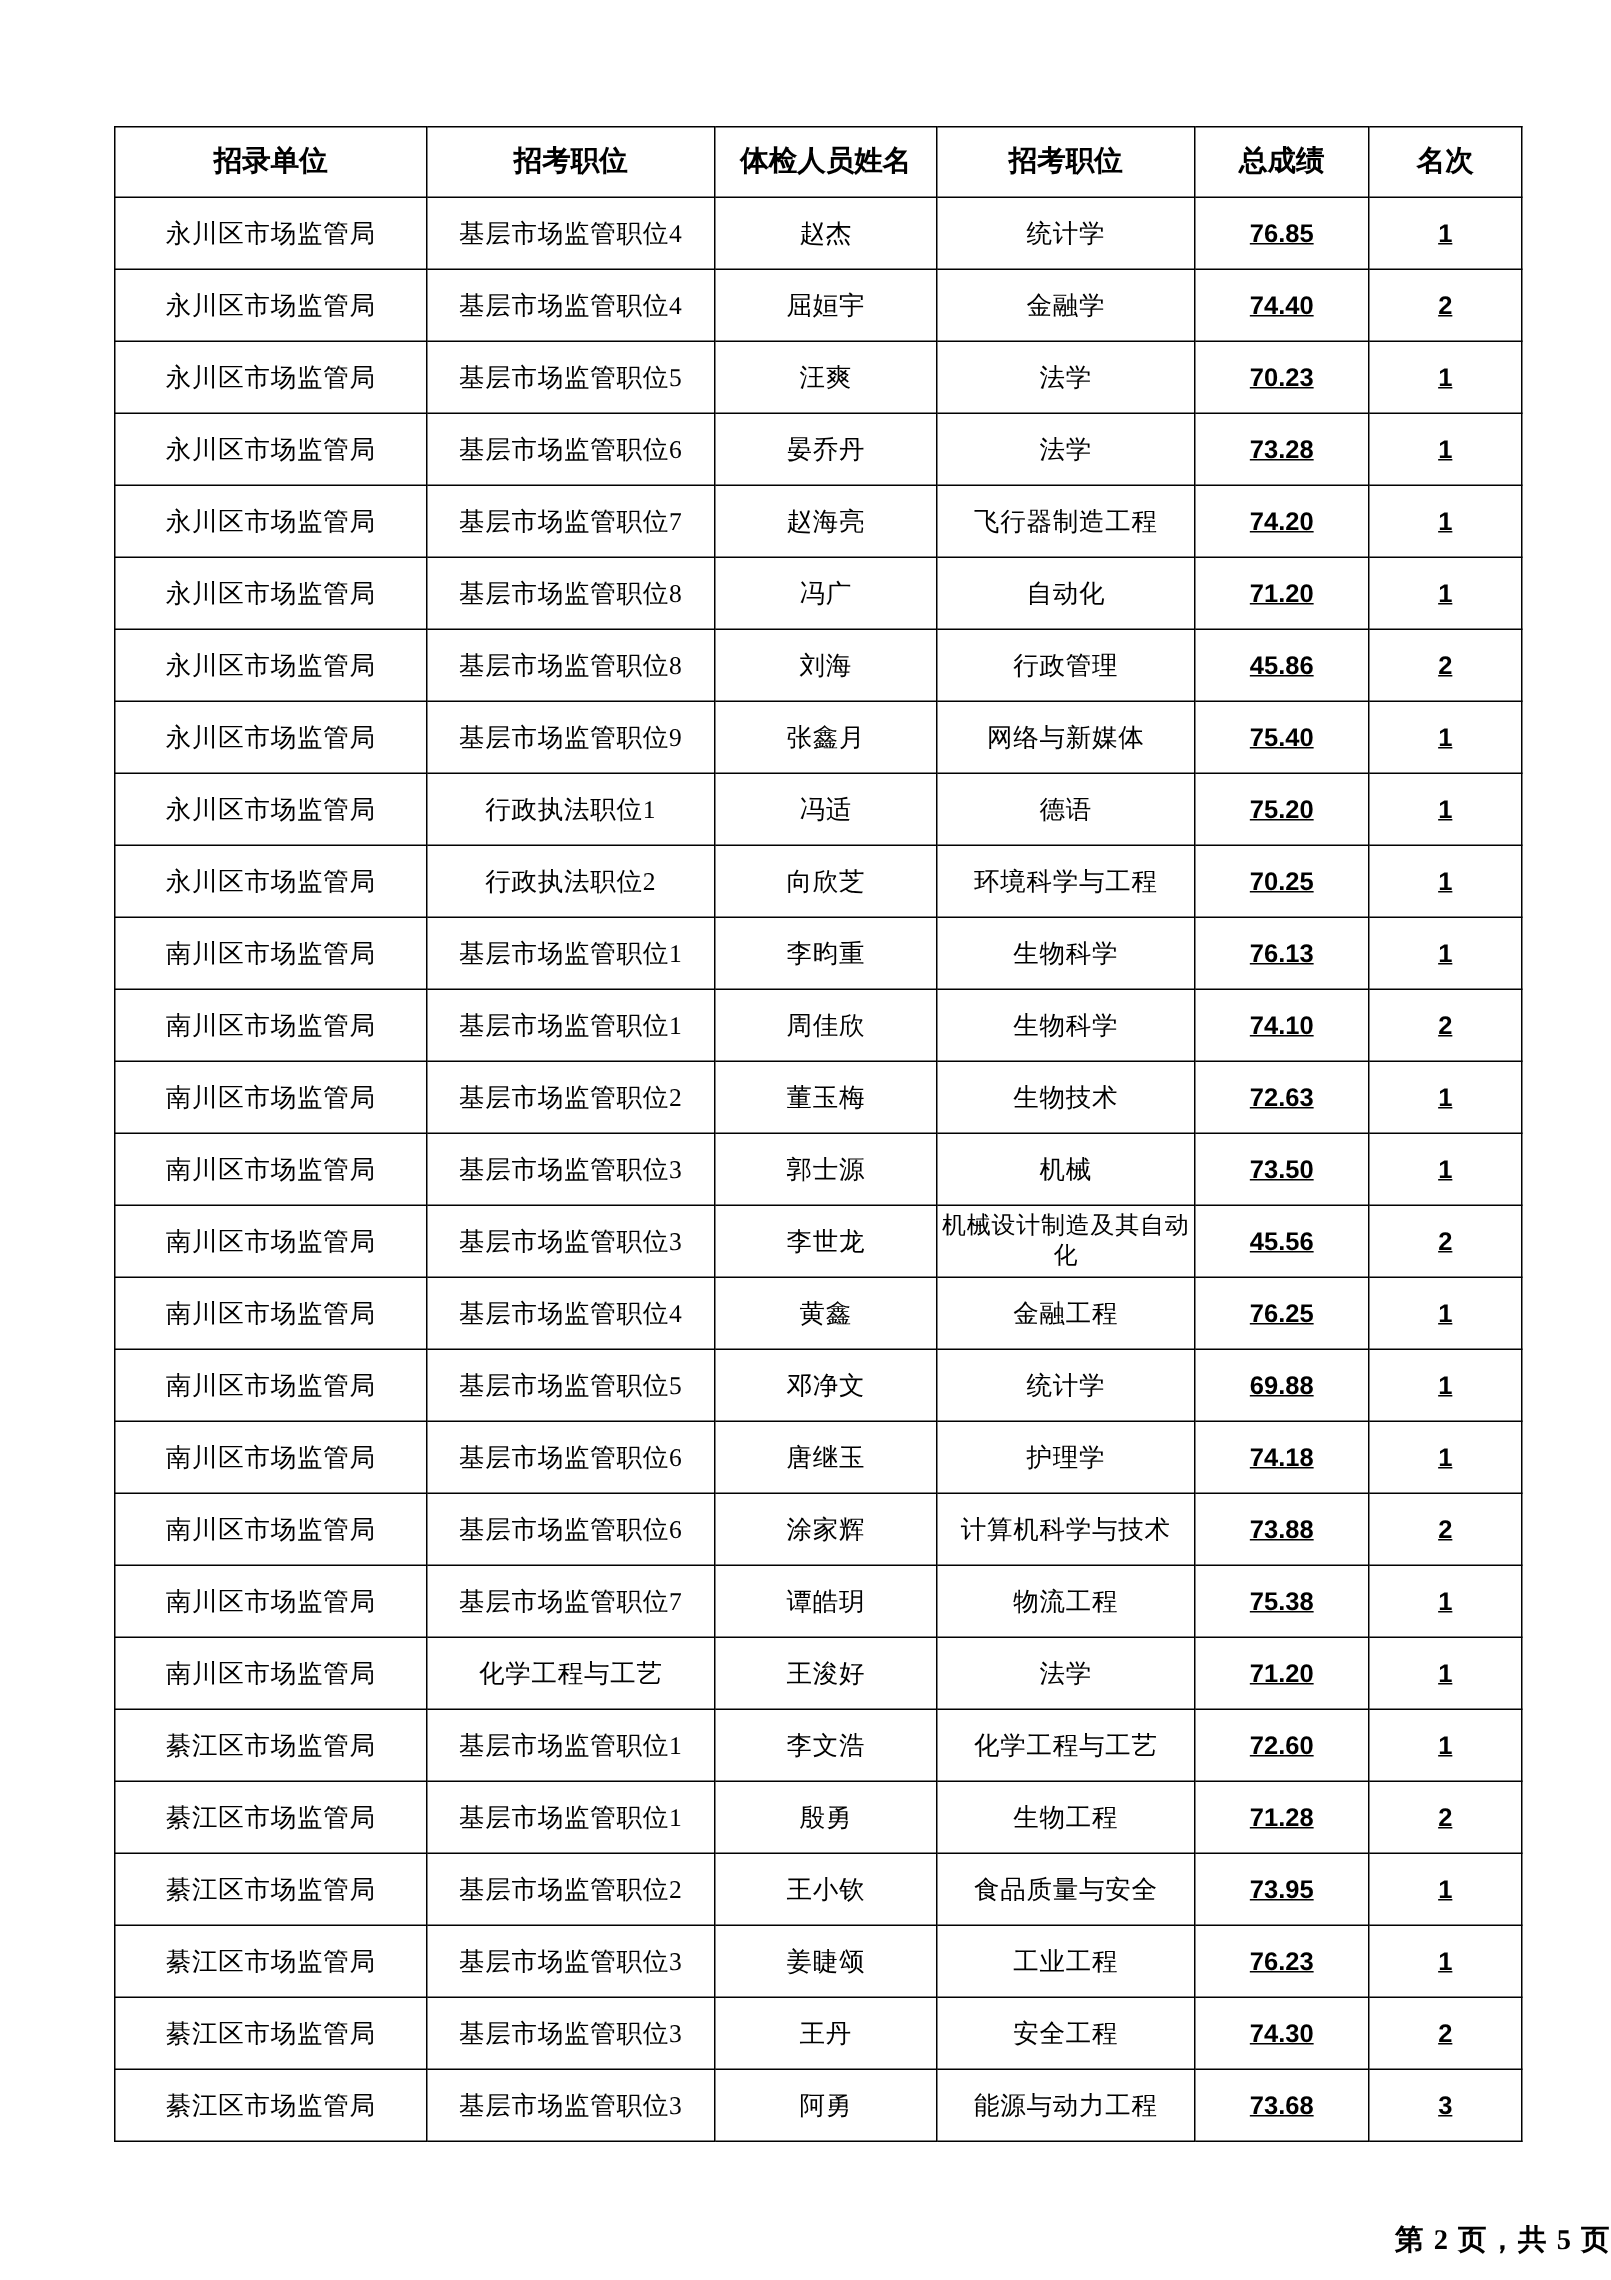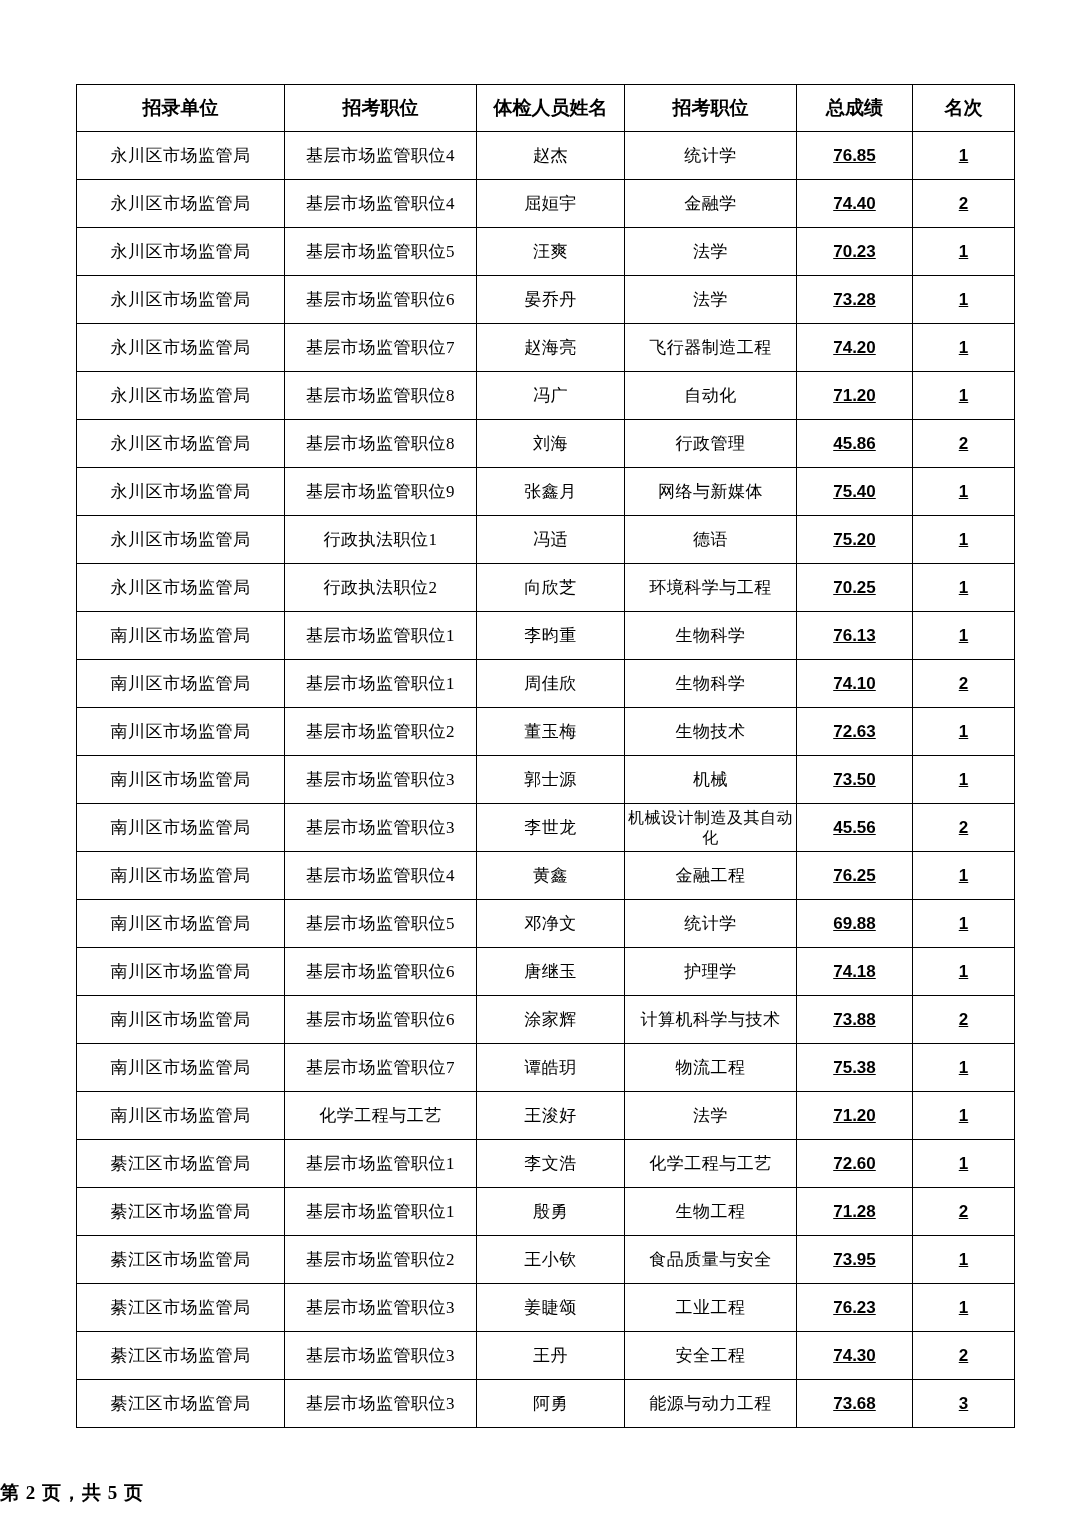--- a/index.html
+++ b/index.html
@@ -68,21 +68,21 @@
   td.major.two-line {
     line-height: 1.2;
     font-size: 16px;
     margin-left: 44px;
   }
   .footer {
     position: absolute;
     left: 0;
     top: 1480px;
     width: 1074px;
-    text-align: left;
+    text-align: right;
     font-size: 19px;
     font-weight: bold;
     letter-spacing: 1px;
   }
 </style>
 </head>
 <body>
 
 <div class="page">
 

